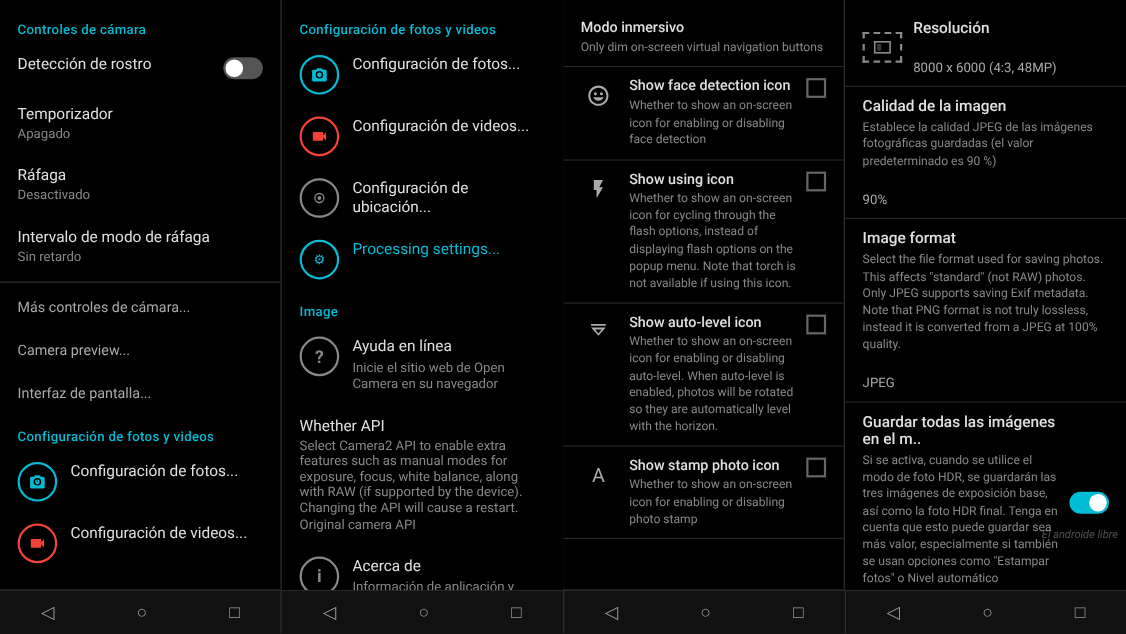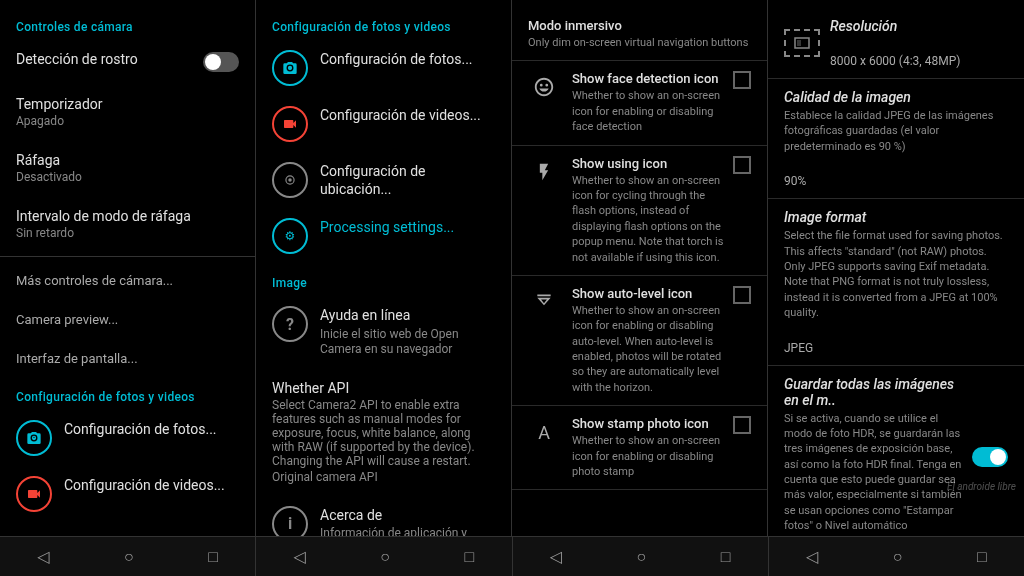--- a/index.html
+++ b/index.html
@@ -158,21 +158,20 @@
     
     .p4-item {
       padding: 10px 16px;
       border-bottom: 1px solid #2a2a2a;
     }
     .p4-item .p4-title {
       font-size: 14px;
       color: #e0e0e0;
       font-weight: 500;
       margin-bottom: 3px;
-      font-style: italic;
     }
     .p4-item .p4-desc {
       font-size: 11px;
       color: #888;
       line-height: 1.4;
     }
     .p4-item .p4-value {
       font-size: 12px;
       color: #aaa;
       margin-top: 20px;

